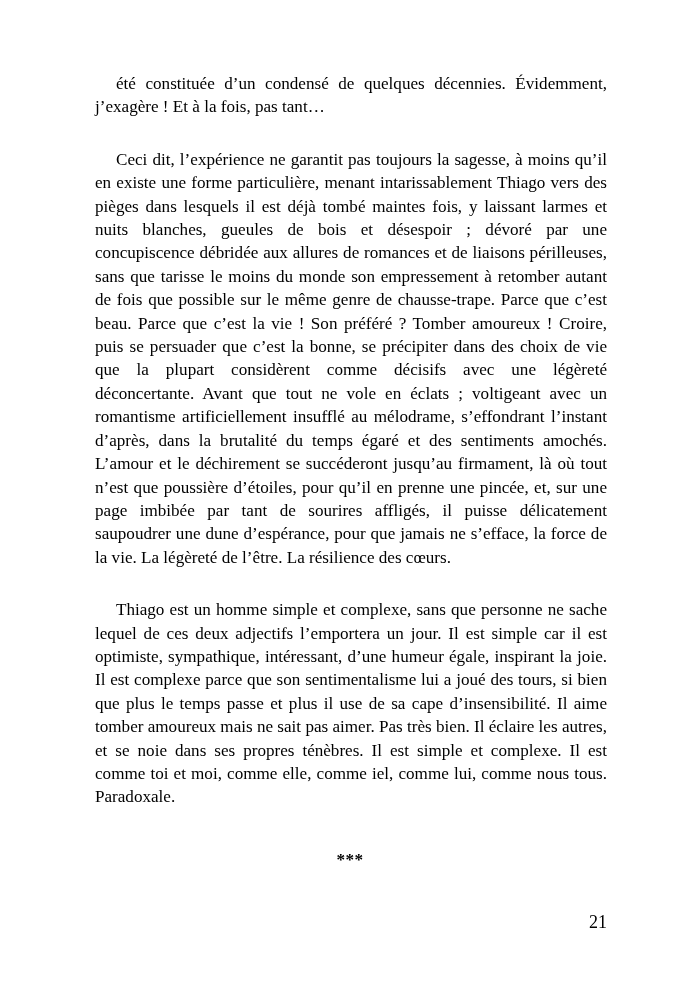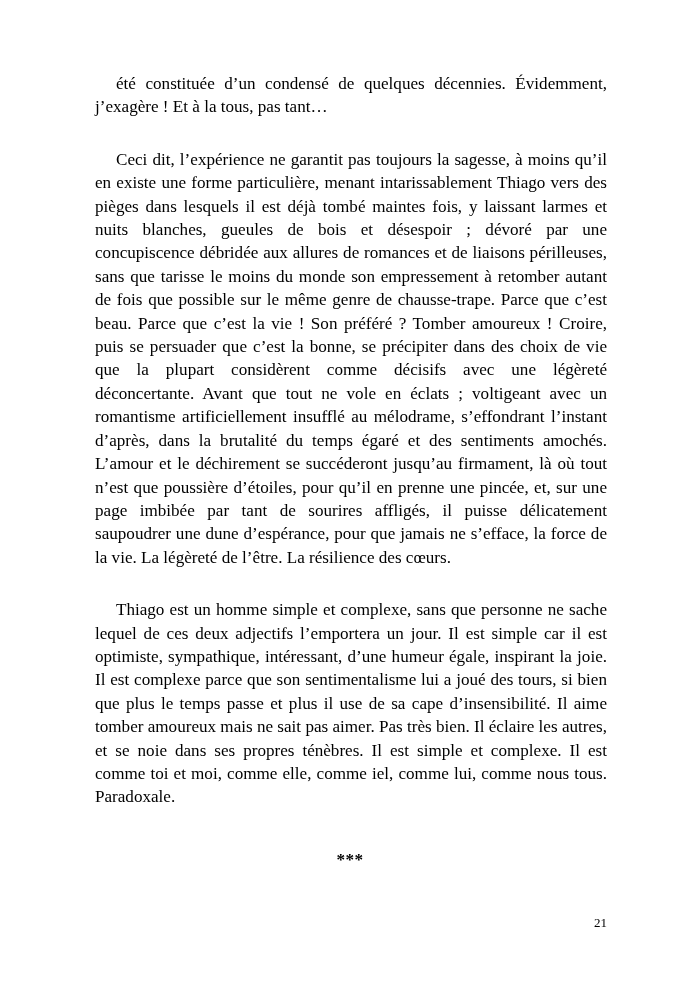--- a/index.html
+++ b/index.html
@@ -50,32 +50,32 @@
     text-align: center;
     font-size: 17.1px;
     line-height: 23.4px;
     letter-spacing: 0.5px;
     font-weight: 700;
   }
   .folio {
     position: absolute;
     right: 93px;
     top: 911px;
-    font-size: 13px;
+    font-size: 18px;
     line-height: 23.4px;
     text-align: right;
   }
 </style>
 </head>
 <body>
 
 <div class="page">
 
   <div class="text-block">
-    <p class="para">été constituée d’un condensé de quelques décennies. Évidemment, j’exagère ! Et à la tous, pas tant…</p>
+    <p class="para">été constituée d’un condensé de quelques décennies. Évidemment, j’exagère ! Et à la fois, pas tant…</p>
     <p class="para">Ceci dit, l’expérience ne garantit pas toujours la sagesse, à moins qu’il en existe une forme particulière, menant intarissablement Thiago vers des pièges dans lesquels il est déjà tombé maintes fois, y laissant larmes et nuits blanches, gueules de bois et désespoir ; dévoré par une concupiscence débridée aux allures de romances et de liaisons périlleuses, sans que tarisse le moins du monde son empressement à retomber autant de fois que possible sur le même genre de chausse-trape. Parce que c’est beau. Parce que c’est la vie ! Son préféré ? Tomber amoureux ! Croire, puis se persuader que c’est la bonne, se précipiter dans des choix de vie que la plupart considèrent comme décisifs avec une légèreté déconcertante. Avant que tout ne vole en éclats ; voltigeant avec un romantisme artificiellement insufflé au mélodrame, s’effondrant l’instant d’après, dans la brutalité du temps égaré et des sentiments amochés. L’amour et le déchirement se succéderont jusqu’au firmament, là où tout n’est que poussière d’étoiles, pour qu’il en prenne une pincée, et, sur une page imbibée par tant de sourires affligés, il puisse délicatement saupoudrer une dune d’espérance, pour que jamais ne s’efface, la force de la vie. La légèreté de l’être. La résilience des cœurs.</p>
     <p class="para">Thiago est un homme simple et complexe, sans que personne ne sache lequel de ces deux adjectifs l’emportera un jour. Il est simple car il est optimiste, sympathique, intéressant, d’une humeur égale, inspirant la joie. Il est complexe parce que son sentimentalisme lui a joué des tours, si bien que plus le temps passe et plus il use de sa cape d’insensibilité. Il aime tomber amoureux mais ne sait pas aimer. Pas très bien. Il éclaire les autres, et se noie dans ses propres ténèbres. Il est simple et complexe. Il est comme toi et moi, comme elle, comme iel, comme lui, comme nous tous. Paradoxale.</p>
   </div>
 
   <div class="separator">***</div>
 
   <div class="folio">21</div>
 
 </div>
 

